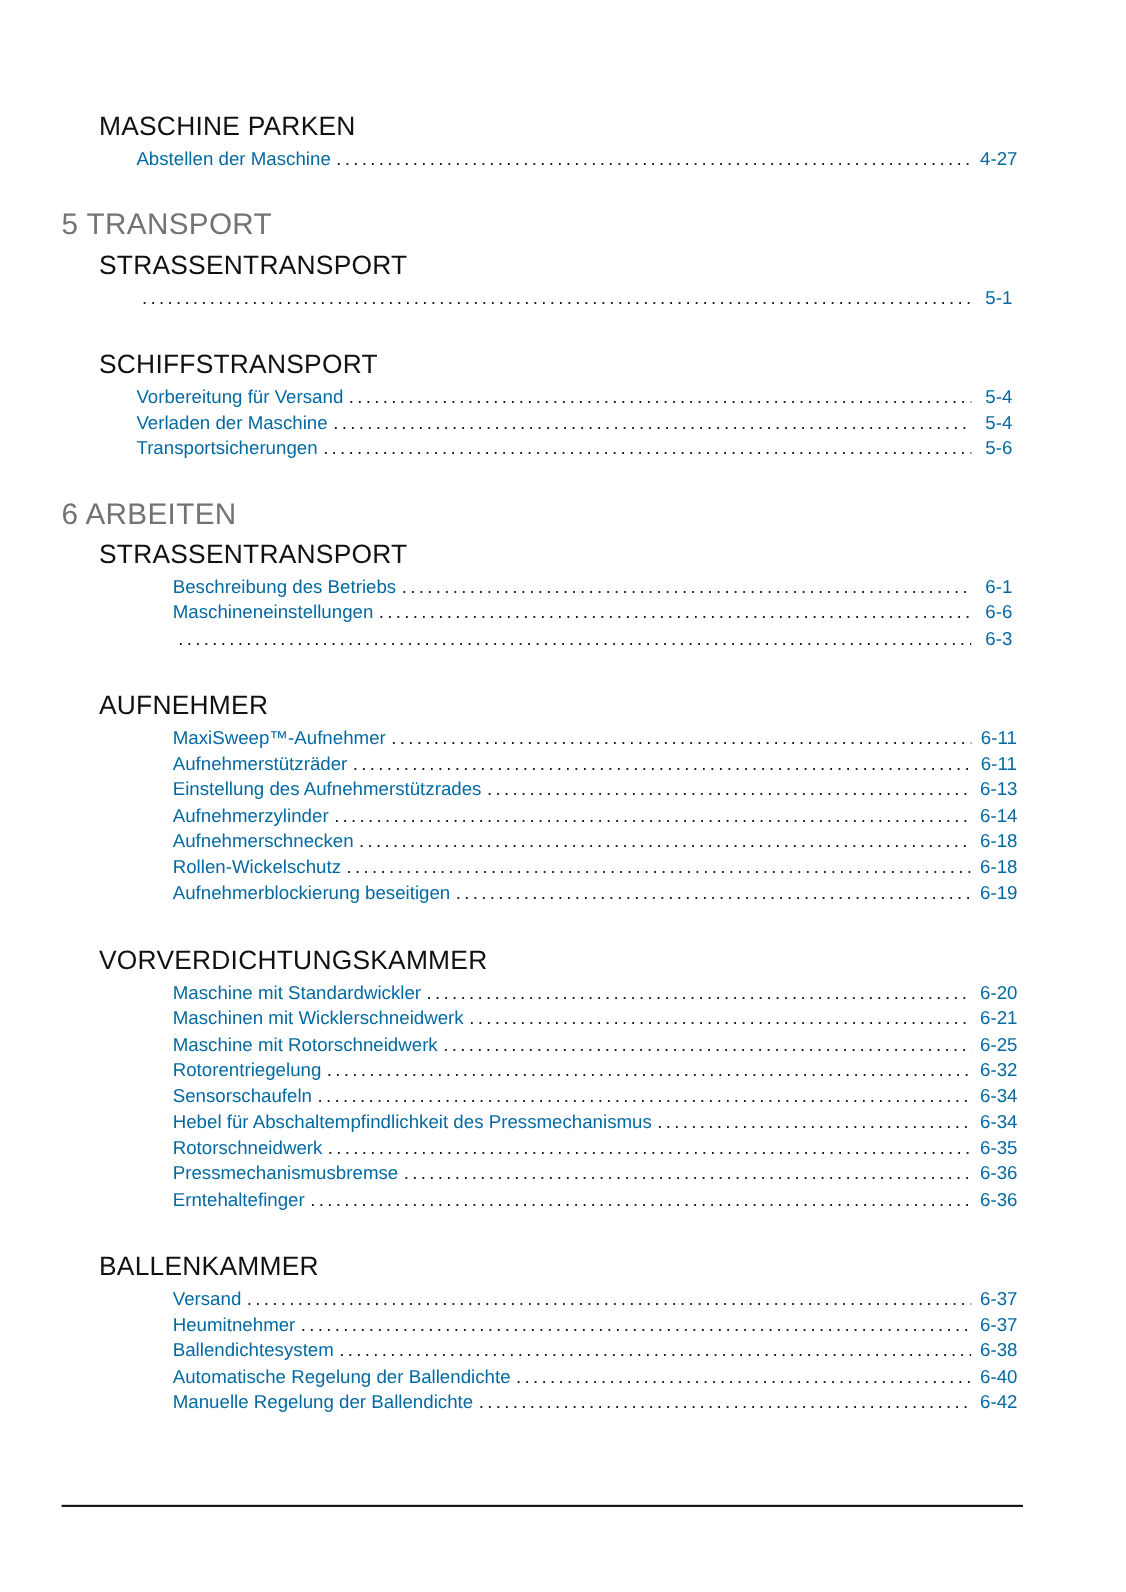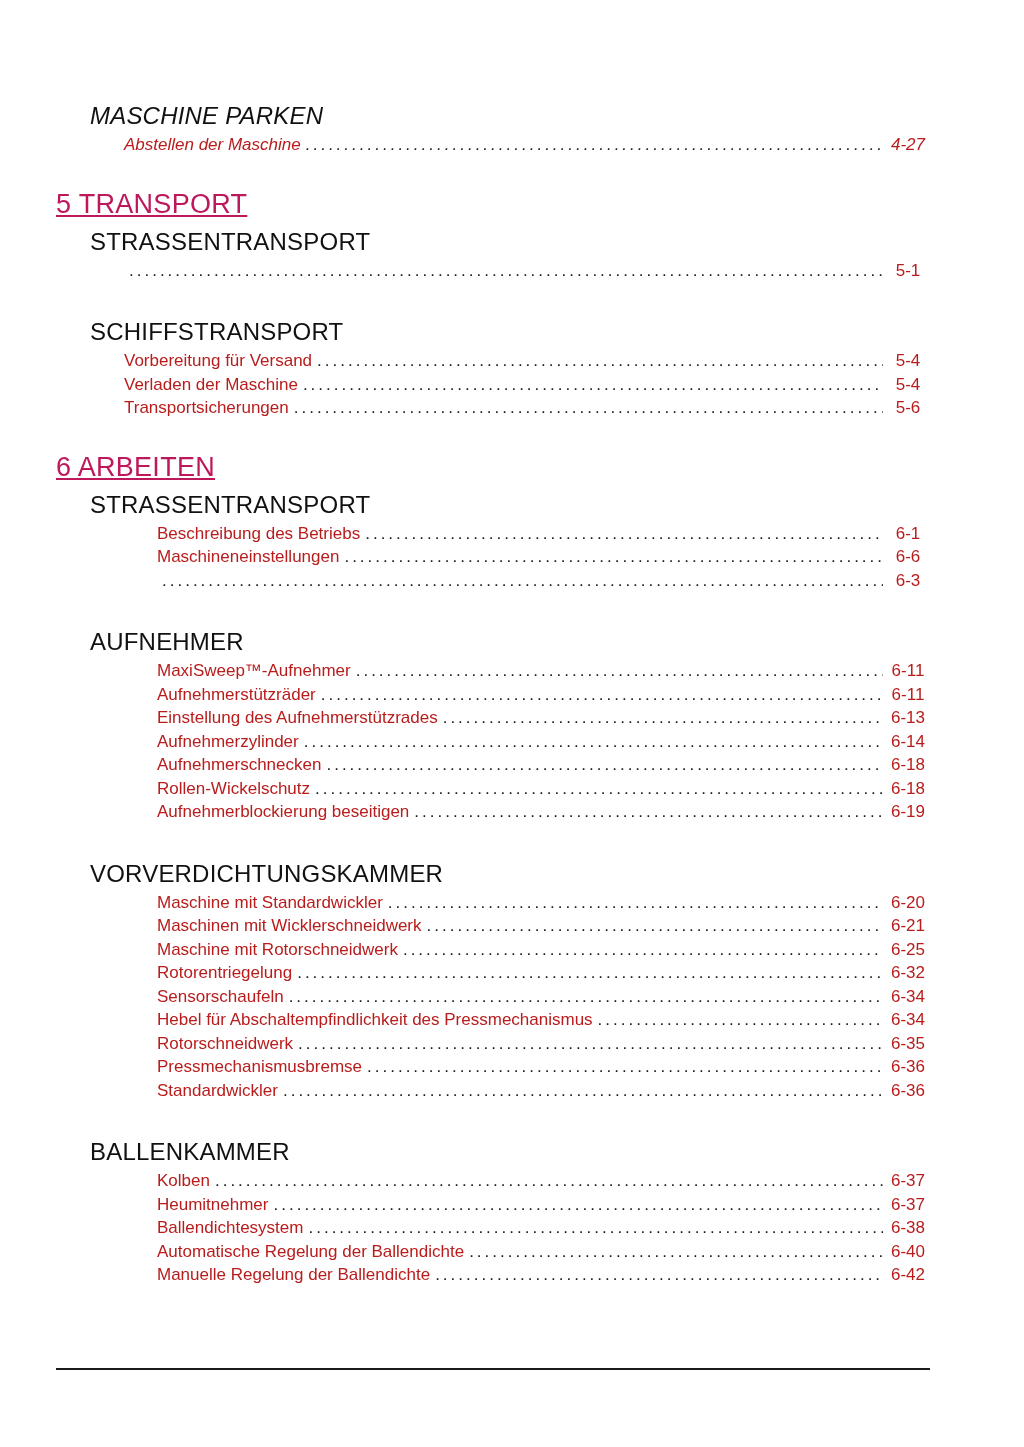--- a/index.html
+++ b/index.html
@@ -11,30 +11,29 @@
     height: 1447px;
     margin: 0 auto;
     background: #ffffff;
     color: #111111;
     font-family: "Liberation Sans", sans-serif;
     padding: 102px 94px 0 56px;
     overflow: hidden;
   }
 
   .chapter { margin-top: 32px; }
-  .chapter:first-child { margin-top: 0; font-style: italic; }
+  .chapter:first-child { margin-top: 0; }
 
   .chapter-title {
     margin: 0;
     font-size: 27px;
     font-weight: 400;
     line-height: 31px;
     letter-spacing: 0.3px;
-    color: #be185d;
-    text-decoration: underline;
+    color: #737373;
   }
 
   .section { margin-top: 36px; }
   .chapter-title + .section { margin-top: 8px; }
   .chapter > .section:first-child { margin-top: 0; }
 
   .section-title {
     margin: 0 0 0 34px;
     font-size: 24px;
     font-weight: 400;
@@ -43,21 +42,21 @@
     color: #111111;
   }
 
   .entries { margin-top: 3px; }
 
   .entry {
     display: flex;
     align-items: baseline;
     font-size: 17px;
     line-height: 23.5px;
-    color: #b91c1c;
+    color: #0369a1;
   }
   .depth-1 .entry { margin-left: 68px; }
   .depth-2 .entry { margin-left: 101px; }
 
   .entry .label { white-space: nowrap; }
 
   .entry .dots {
     flex: 1 1 auto;
     overflow: hidden;
     white-space: nowrap;
@@ -231,31 +230,31 @@
               <span class="label">Rotorschneidwerk</span>
               <span class="dots"></span>
               <span class="page-num">6-35</span>
             </div>
             <div class="entry">
               <span class="label">Pressmechanismusbremse</span>
               <span class="dots"></span>
               <span class="page-num">6-36</span>
             </div>
             <div class="entry">
-              <span class="label">Standardwickler</span>
+              <span class="label">Erntehaltefinger</span>
               <span class="dots"></span>
               <span class="page-num">6-36</span>
             </div>
           </div>
         </div>
         <div class="section">
           <h3 class="section-title">BALLENKAMMER</h3>
           <div class="entries depth-2">
             <div class="entry">
-              <span class="label">Kolben</span>
+              <span class="label">Versand</span>
               <span class="dots"></span>
               <span class="page-num">6-37</span>
             </div>
             <div class="entry">
               <span class="label">Heumitnehmer</span>
               <span class="dots"></span>
               <span class="page-num">6-37</span>
             </div>
             <div class="entry">
               <span class="label">Ballendichtesystem</span>

